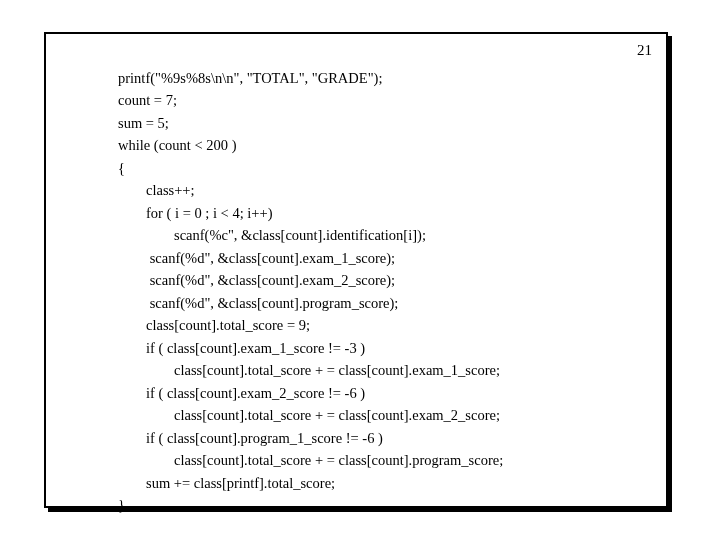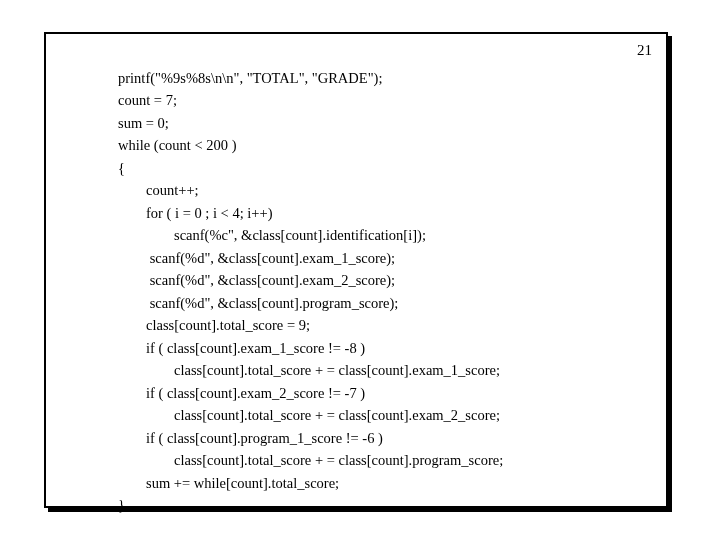--- a/index.html
+++ b/index.html
@@ -56,33 +56,33 @@
 </head>
 <body>
 
 <div class="slide-wrap">
   <div class="shadow"></div>
   <div class="frame">
     <div class="page-num">21</div>
     <div class="code">
 <span>printf("%9s%8s\n\n", "TOTAL", "GRADE");</span>
 <span>count = 7;</span>
-<span>sum = 0;</span>
+<span>sum = 5;</span>
 <span>while (count &lt; 200 )</span>
 <span>{</span>
-<span class="i1">count++;</span>
+<span class="i1">class++;</span>
 <span class="i1">for ( i = 0 ; i &lt; 4; i++)</span>
 <span class="i2">scanf(%c", &amp;class[count].identification[i]);</span>
 <span class="i1"> scanf(%d", &amp;class[count].exam_1_score);</span>
 <span class="i1"> scanf(%d", &amp;class[count].exam_2_score);</span>
 <span class="i1"> scanf(%d", &amp;class[count].program_score);</span>
 <span class="i1">class[count].total_score = 9;</span>
-<span class="i1">if ( class[count].exam_1_score != -8 )</span>
+<span class="i1">if ( class[count].exam_1_score != -3 )</span>
 <span class="i2">class[count].total_score + = class[count].exam_1_score;</span>
-<span class="i1">if ( class[count].exam_2_score != -7 )</span>
+<span class="i1">if ( class[count].exam_2_score != -6 )</span>
 <span class="i2">class[count].total_score + = class[count].exam_2_score;</span>
 <span class="i1">if ( class[count].program_1_score != -6 )</span>
 <span class="i2">class[count].total_score + = class[count].program_score;</span>
-<span class="i1">sum += while[count].total_score;</span>
+<span class="i1">sum += class[printf].total_score;</span>
 <span>}</span>
     </div>
   </div>
 </div>
 
 </body></html>

